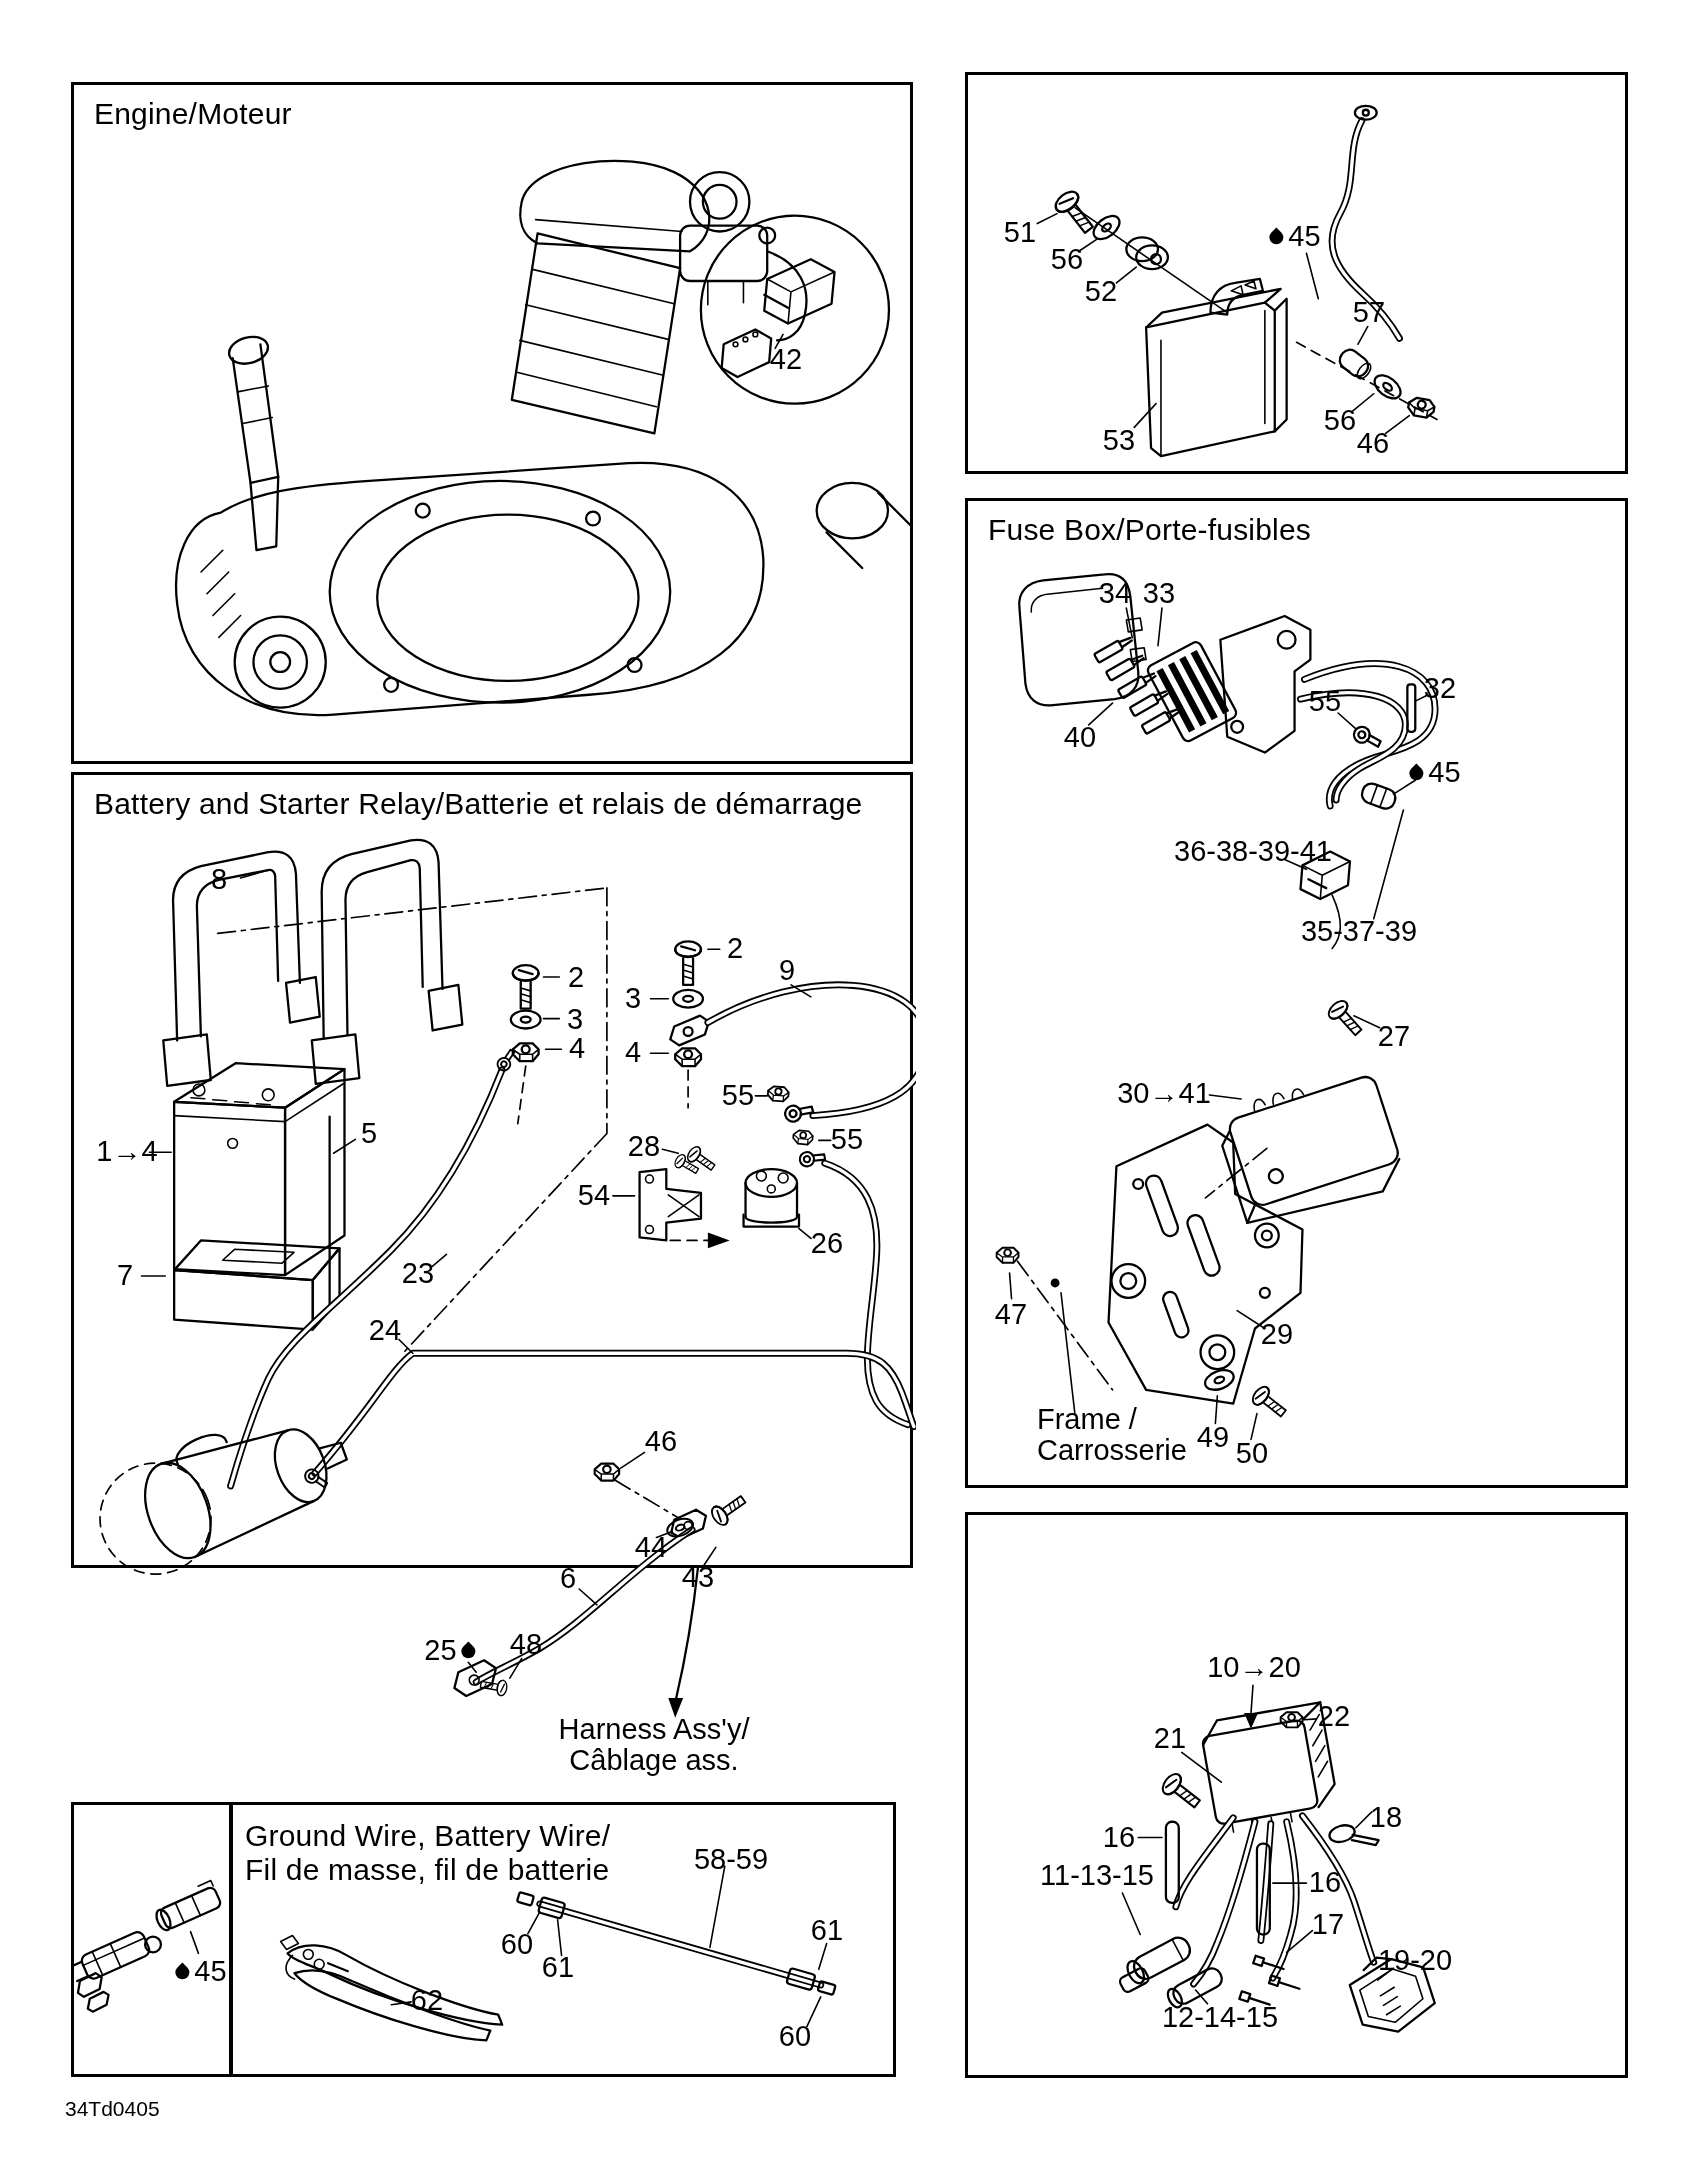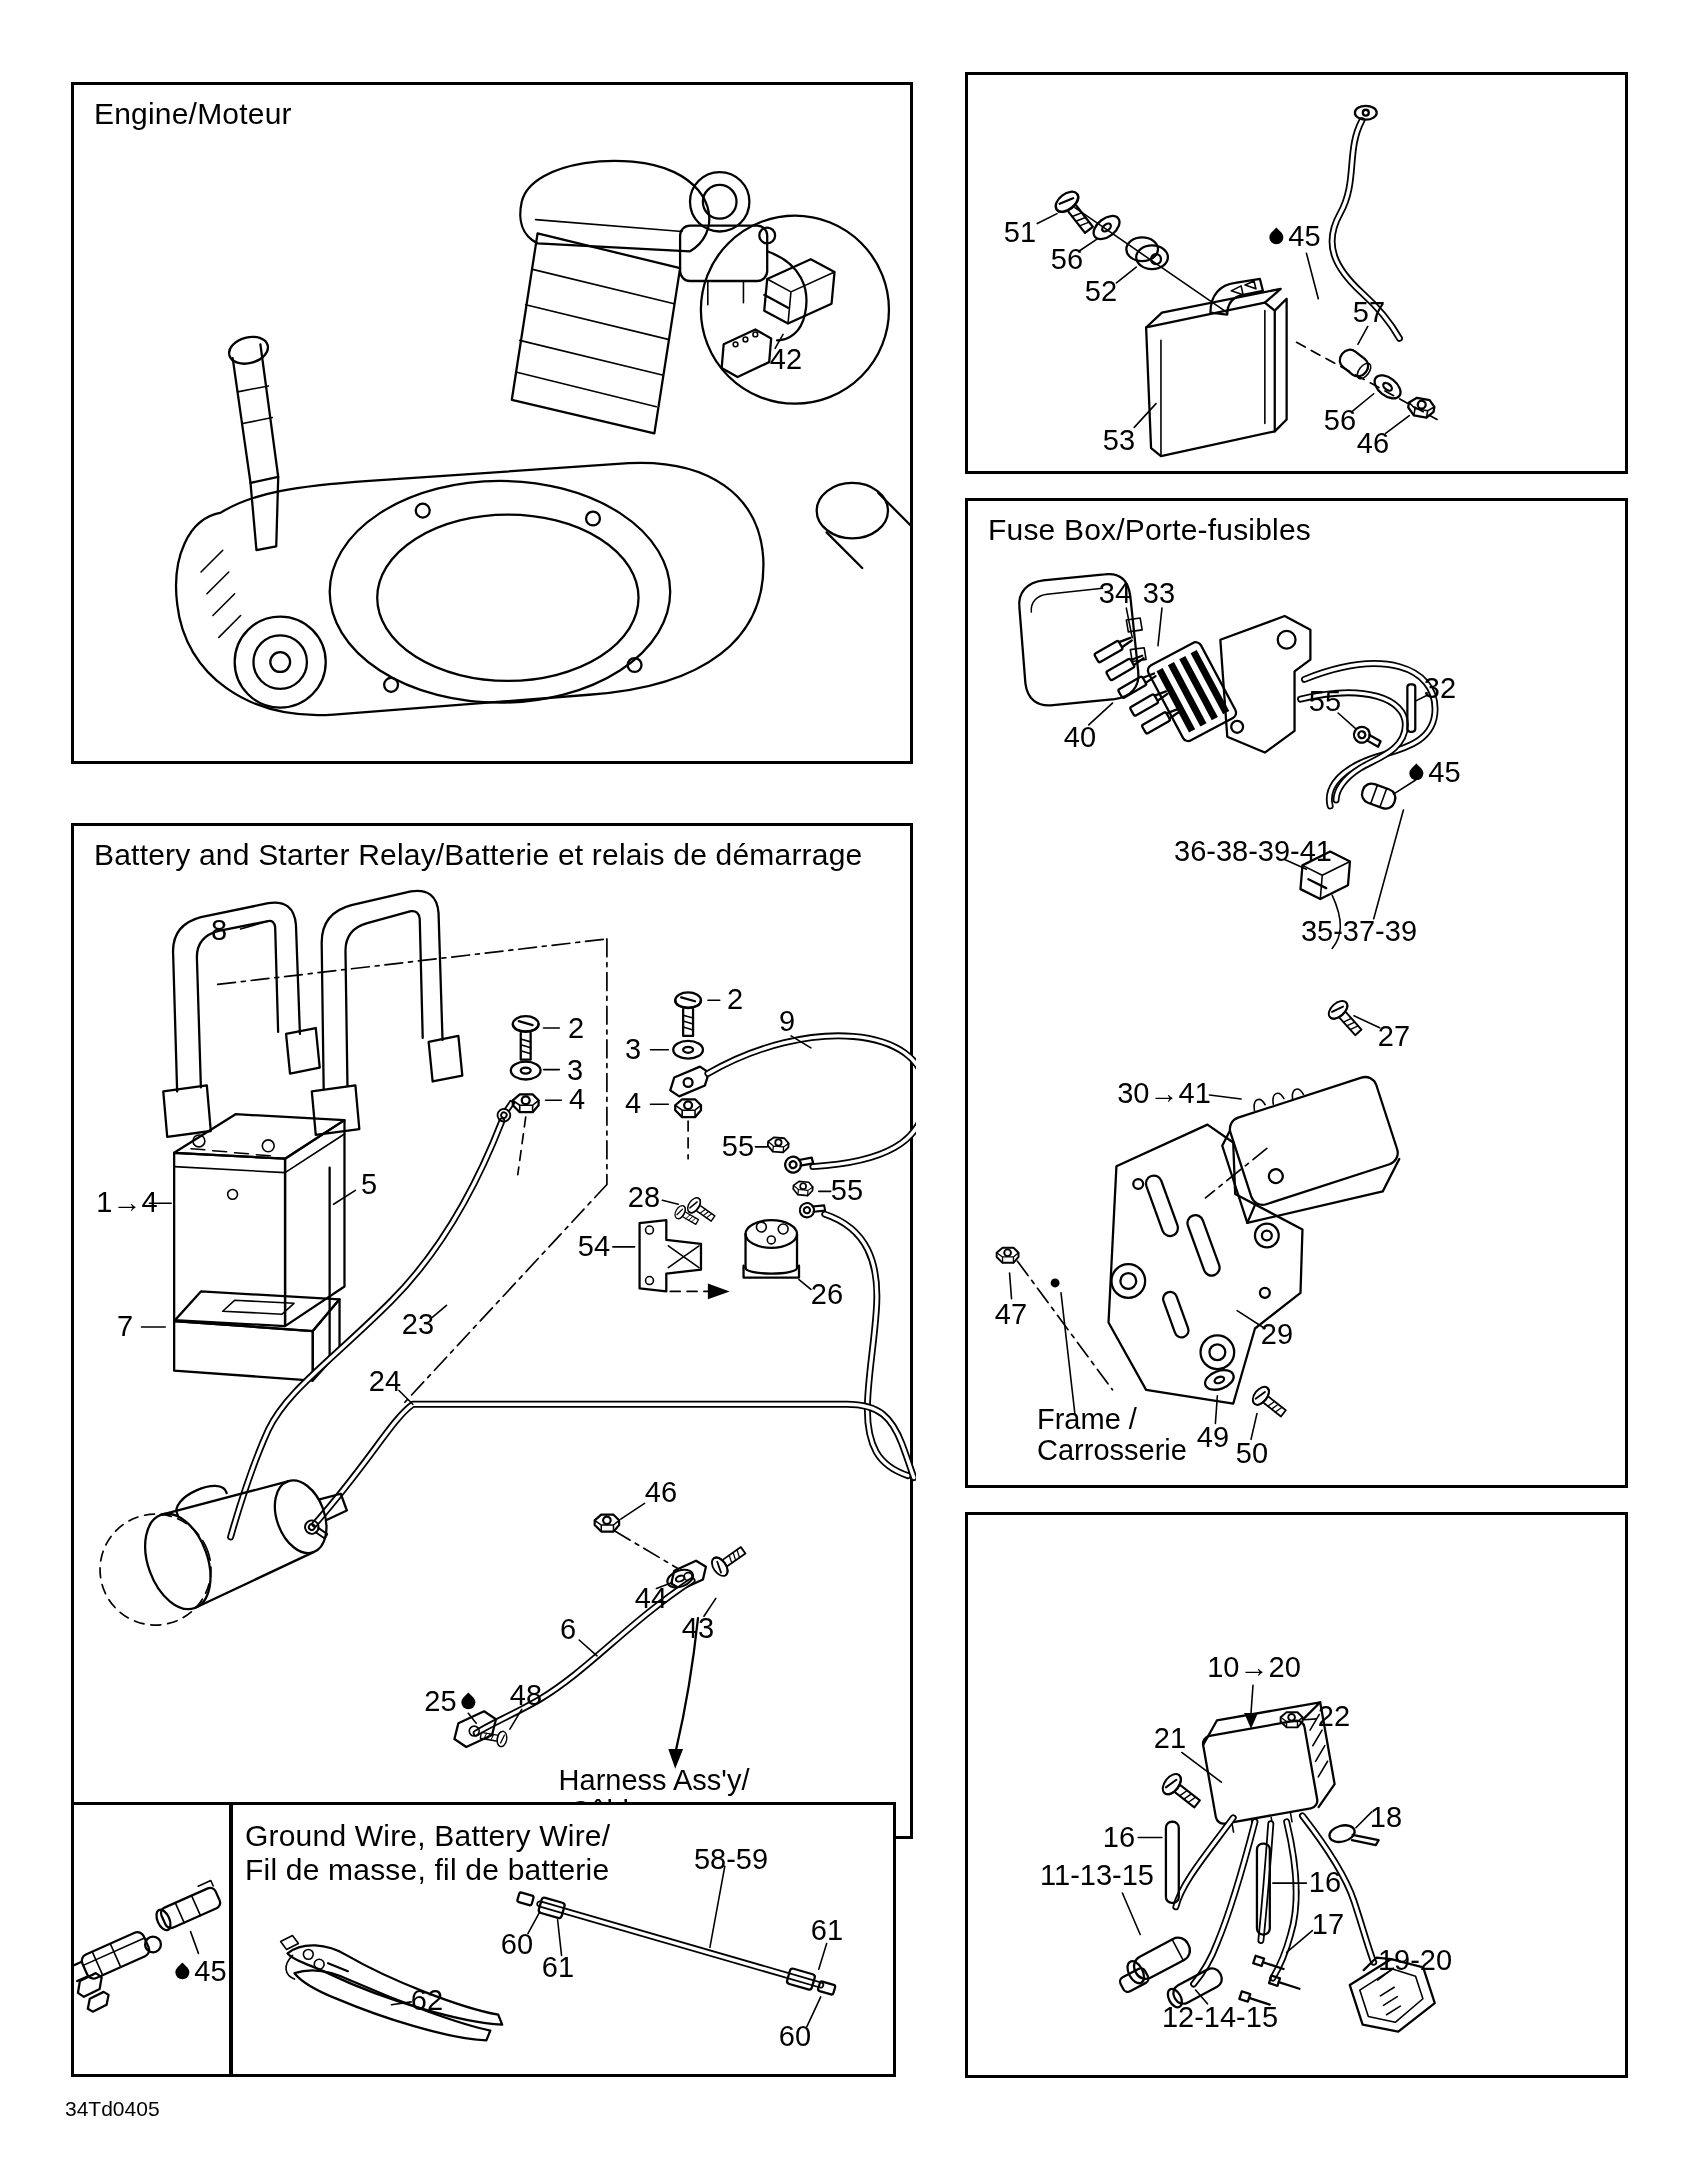--- a/index.html
+++ b/index.html
@@ -341,21 +341,21 @@
         </div>
         <div class="plabel left" style="left: 69px; top: 934px;">
           <div>
             <div>Frame /</div>
             <div>Carrosserie</div>
           </div>
         </div>
       </div>
   </section>
 
-  <section class="panel" style="left:71px;top:823px;width:842px;height:1016px">
+  <section class="panel" style="left:71px;top:772px;width:842px;height:796px">
     <svg class="deco" width="842" height="1016" viewBox="0 0 850 1026">
 
       <path d="M104,268 L100,130 Q98,100 128,92 L196,78 Q222,74 224,100 L228,210"></path>
       <path d="M128,264 L124,134 Q123,112 146,106 L196,96 Q202,95 203,102 L206,208"></path>
       <path d="M90,268 L134,262 L138,308 L94,314 Z"></path>
       <path d="M214,210 L244,204 L248,244 L218,250 Z"></path>
       <path d="M252,266 L250,120 Q249,88 280,80 L340,66 Q366,62 368,88 L372,216"></path>
       <path d="M276,262 L274,126 Q274,104 296,98 L340,86 Q348,85 349,94 L352,214"></path>
       <path d="M240,268 L284,262 L288,306 L244,312 Z"></path>
       <path d="M358,218 L388,212 L392,252 L362,258 Z"></path>

